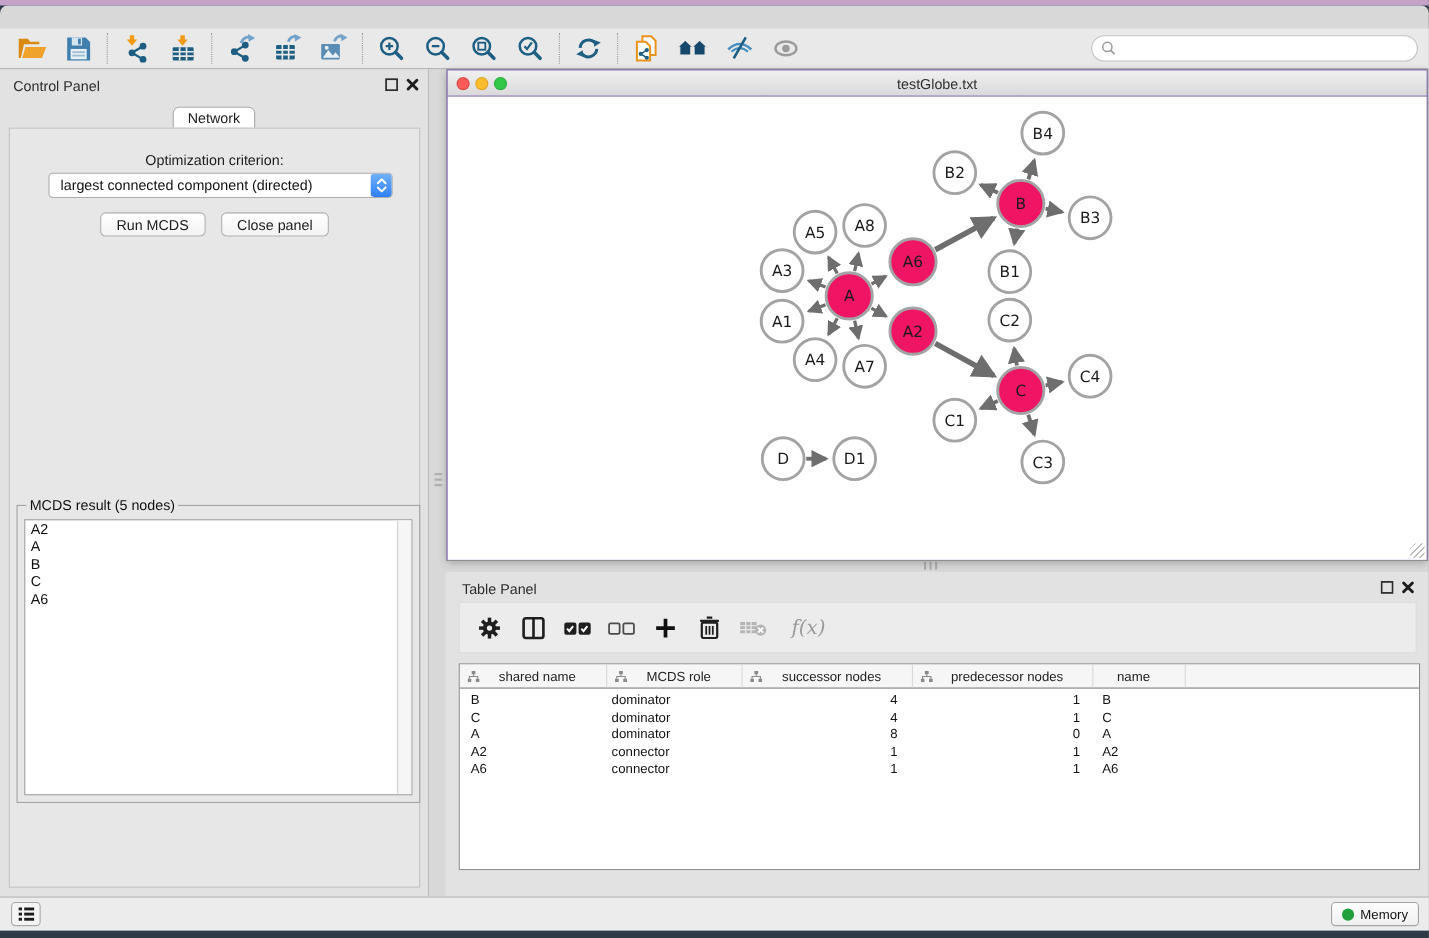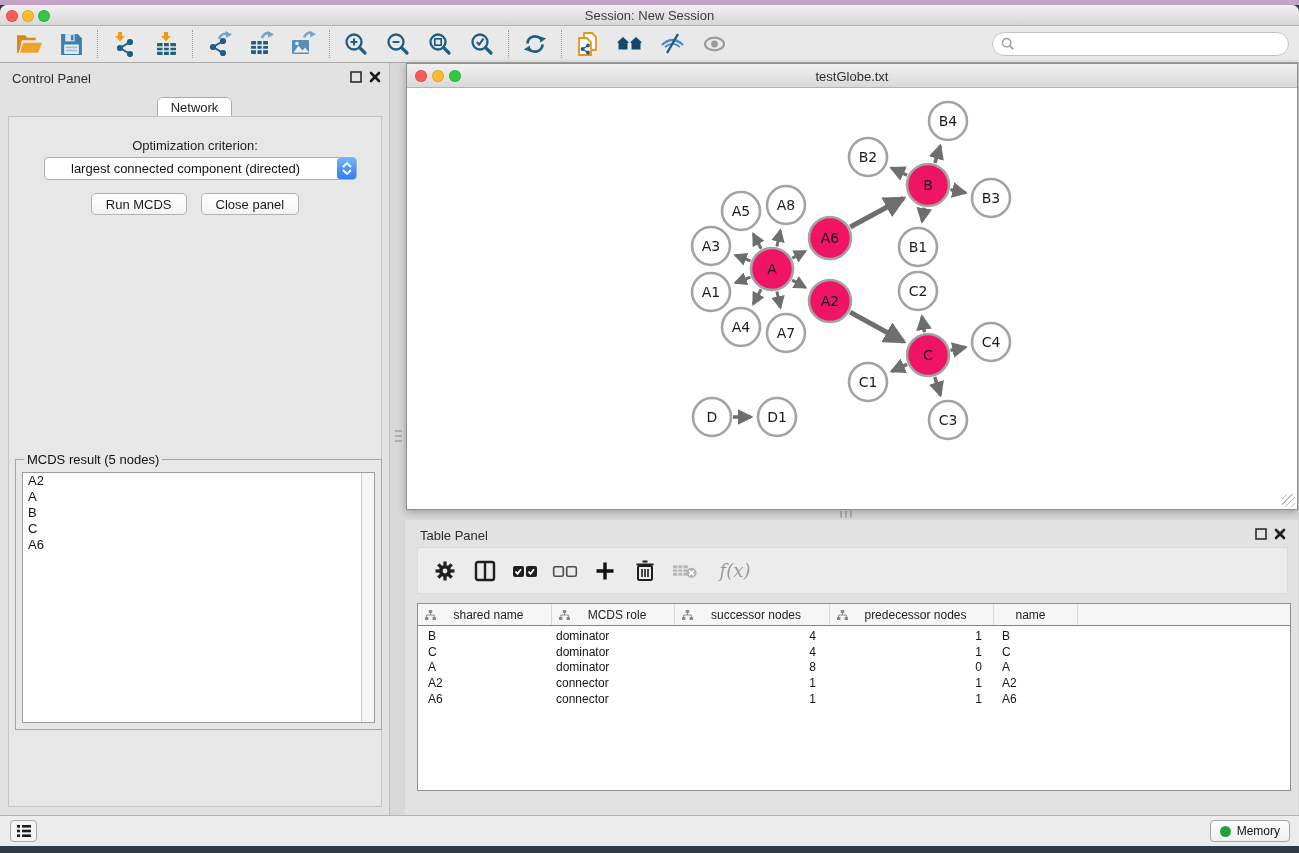--- a/index.html
+++ b/index.html
@@ -37,21 +37,21 @@
 
   .cp-tabs { position:absolute; top:34px; left:0; right:0; display:flex; justify-content:center; }
   .seg { display:flex; border:1px solid #a9a9a9; border-radius:6px; overflow:hidden; background:#fff;flex-direction:column; }
   .seg .seg-tab { padding:2px 13px; font-size:13px; color:#1e1e1e; background:#fff; border-left:1px solid #bcbcbc; line-height:16px; }
   .seg .seg-tab:first-child { border-left:none; }
   .seg .seg-tab.active { background:linear-gradient(#6aa7f6,#2e7bf1); color:#fff; }
 
   .cp-body { position:absolute; top:53px; left:8px; right:7px; bottom:8px; background:#e7e7e7; border:1px solid #c4c4c4; }
   .opt-label { position:absolute; top:21px; left:0; right:0; text-align:center; font-size:13px; color:#1d1d1d; }
   .dropdown { position:absolute; top:40px; left:35px; width:313px; height:23px; background:#fff; border:1px solid #adadad; border-radius:4px; display:flex; align-items:center; }
-  .dropdown .dd-text { flex:1; padding-left:10px; font-size:13px; color:#111; white-space:nowrap; overflow:hidden;margin-left:16px; }
+  .dropdown .dd-text { flex:1; padding-left:10px; font-size:13px; color:#111; white-space:nowrap; overflow:hidden; }
   .dd-stepper { width:19px; height:21px; margin:0; border-radius:3px; background:linear-gradient(#71b1fb,#2f80f3); display:flex; flex-direction:column; align-items:center; justify-content:center; gap:1px; }
   .btn { background:linear-gradient(#ffffff,#f3f3f3); border:1px solid #b3b3b3; border-radius:5px; font-size:13px; color:#1b1b1b; height:22px; padding:0 14px; font-family:inherit; }
   .btn-row { position:absolute; top:76px; left:0; right:0; display:flex; justify-content:center; gap:14px; }
 
   .groupbox { position:absolute; left:6px; width:367px; top:342px; height:271px; border:1px solid #a3a3a3; }
   .groupbox .legend { position:absolute; top:-8px; left:8px; background:#e7e7e7; padding:0 3px; font-size:13px; color:#111; }
   .mcds-list { position:absolute; top:12px; left:6px; right:6px; bottom:6px; background:#fff; border:1px solid #9c9c9c; font-size:13px; overflow:hidden; }
   .mcds-list .mi { padding-left:5px; line-height:16px; color:#111; }
   .mcds-scroll { position:absolute; top:0; right:0; bottom:0; width:13px; background:#f6f6f6; border-left:1px solid #d0d0d0; }
 
@@ -91,26 +91,20 @@
   .memory-btn { position:absolute; right:9px; top:4px; height:22px; padding:0 9px; background:linear-gradient(#fdfdfd,#f0f0f0); border:1px solid #a5a5a5; border-radius:4px; display:flex; align-items:center; gap:6px; font-size:12px; color:#111; }
   .mem-dot { width:11px; height:11px; border-radius:50%; }
 </style>
 </head>
 <body>
 
 <div class="desktop-strip-top"></div>
 
 <div class="app-window">
 
-  <div class="title-bar">
-    <span class="tl red" style="left:6px"></span>
-    <span class="tl yellow" style="left:22px"></span>
-    <span class="tl green" style="left:38px"></span>
-    <div class="title-text">Session: New Session</div>
-  </div>
 
   <div class="main-toolbar">
     <div class="tb-btn">
       <svg width="27" height="25" viewBox="0 0 26 24">
         <path d="M1 20V3h8l2 2.6h8v2.2H5.6L2.8 20z" fill="#d98a13"></path>
         <path d="M4 20l2.9-9.6H25L21.4 20z" fill="#f0a32a"></path>
       </svg>
     </div>
     <div class="tb-btn">
       <svg width="25" height="25" viewBox="0 0 24 24">

